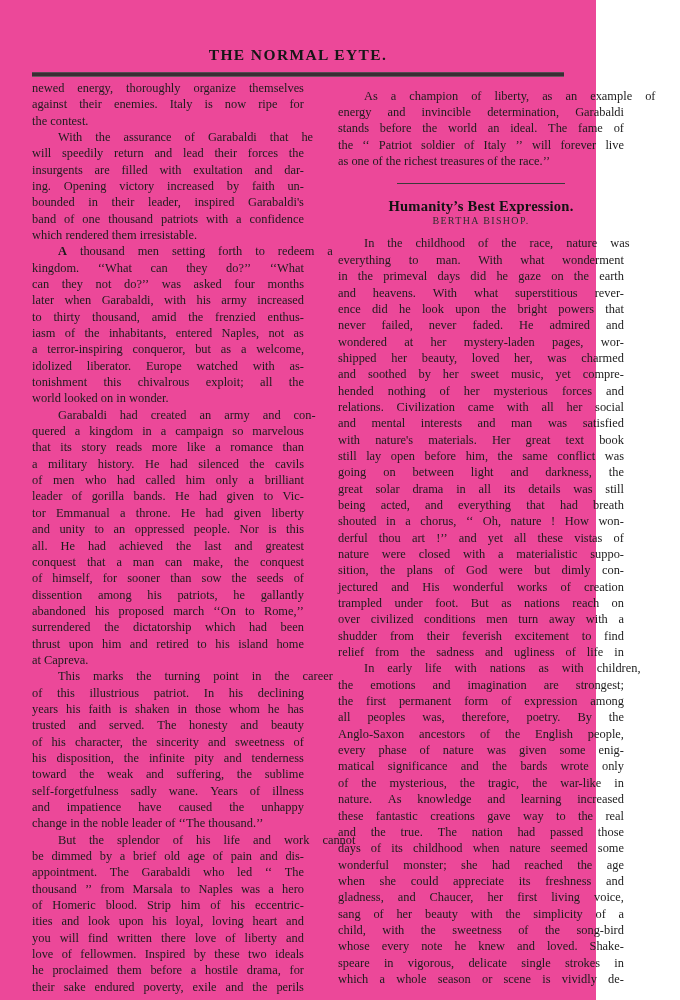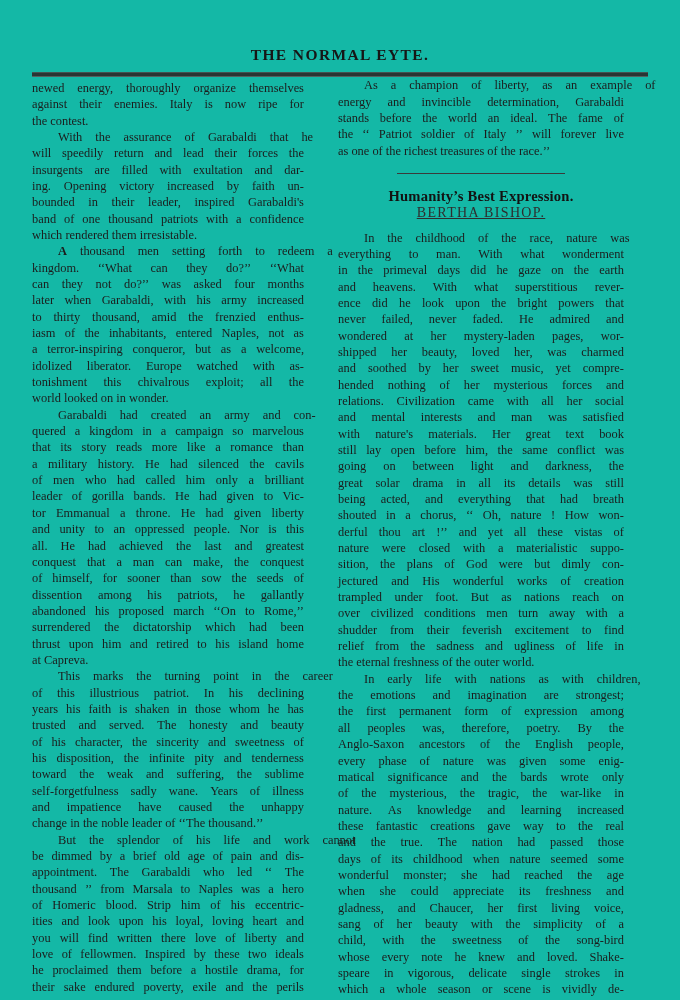--- a/index.html
+++ b/index.html
@@ -10,23 +10,23 @@
   }
   body {
     width: 680px;
     height: 1000px;
     overflow: hidden;
     font-family: "Liberation Serif", "DejaVu Serif", serif;
     color: #1a1a1a;
   }
   .page {
     position: relative;
-    width: 680px;
+    width: 596px;
     height: 1000px;
-    background: #14b8a6;
+    background: #ec4899;
     box-sizing: border-box;
     padding: 0;
   }
 
   
   .masthead {
     text-align: center;
     font-family: "Liberation Serif", "DejaVu Serif", serif;
     font-weight: bold;
     font-size: 15.5px;
@@ -97,26 +97,25 @@
     text-align: center;
     font-weight: bold;
     font-size: 14.6px;
     letter-spacing: .2px;
     margin: 0 0 1px 0;
     color: #131313;
     line-height: 1.1;
   }
   .byline {
     text-align: center;
-    font-size: 14px;
+    font-size: 10px;
     letter-spacing: 1.35px;
     color: #2e2e2e;
     margin: 0 0 9px 0;
     line-height: 1.1;
-    text-decoration: underline;
   }
 </style>
 </head>
 <body>
 
 <div class="page">
 
   <div class="masthead">THE NORMAL EYTE.</div>
   <div class="masthead-rule"></div>
 
@@ -936,21 +935,20 @@
               <span>relief</span>
               <span>from</span>
               <span>the</span>
               <span>sadness</span>
               <span>and</span>
               <span>ugliness</span>
               <span>of</span>
               <span>life</span>
               <span>in</span>
             </span>
-            <span class="ln">the eternal freshness of the outer world.</span>
           </p>
           <p class="para">
             <span class="ln indent just">
               <span>In</span>
               <span>early</span>
               <span>life</span>
               <span>with</span>
               <span>nations</span>
               <span>as</span>
               <span>with</span>

